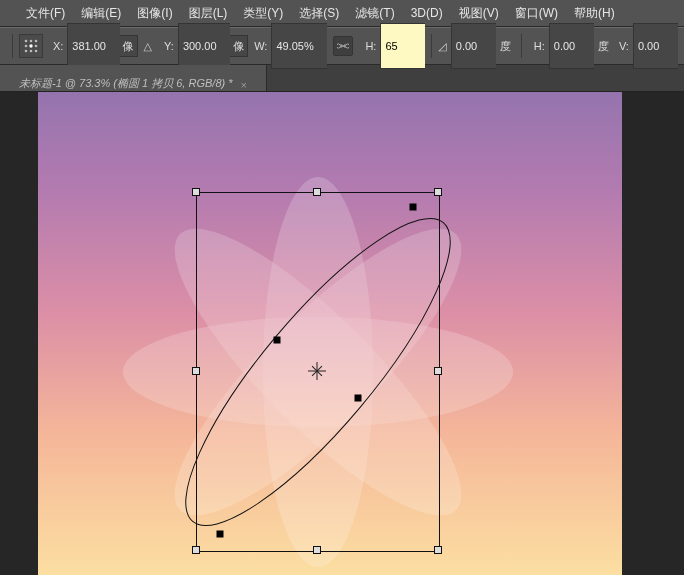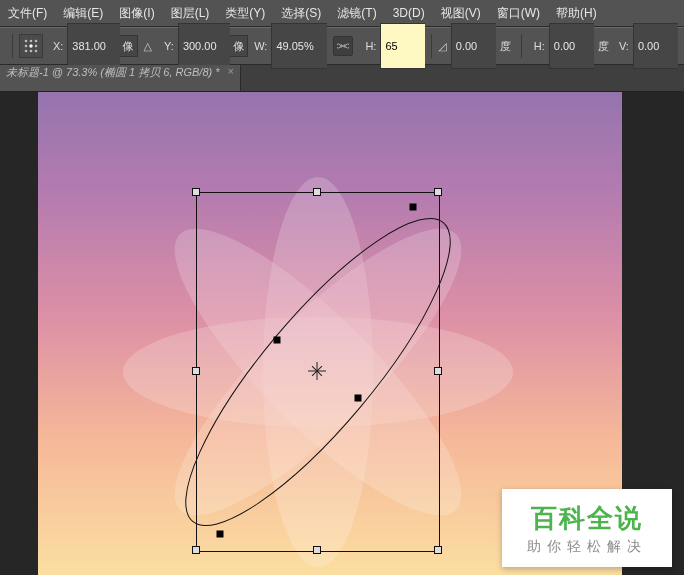--- a/index.html
+++ b/index.html
@@ -1,28 +1,28 @@
 <!DOCTYPE html>
 <html><head>
 <meta charset="utf-8">
 <style>
   html,body{margin:0;padding:0;width:684px;height:575px;background:#535353;font-family:"Microsoft YaHei",Arial,sans-serif;font-size:12px;color:#e6e6e6;overflow:hidden}
-  .menubar{display:flex;align-items:center;height:26px;background:#535353;border-bottom:1px solid #2a2a2a;padding:0 0}
+  .menubar{display:flex;align-items:center;height:26px;background:#535353;border-bottom:1px solid #2a2a2a;padding:0 18px}
   .menubar .mi{padding:0 8px;height:26px;line-height:26px;cursor:default;color:#e6e6e6;font-size:12px}
   .optbar{display:flex;align-items:center;height:36px;border-top:1px solid #6a6a6a;border-bottom:1px solid #2a2a2a;background:#535353;padding:0 6px;font-size:11px;color:#ddd}
   .optbar .seg{display:flex;align-items:center;height:100%}
   .vsep{width:1px;height:24px;background:#3a3a3a;margin:0 6px}
   .obtn{width:22px;height:22px;border:1px solid #3a3a3a;background:#4b4b4b;margin-right:4px;display:flex;align-items:center;justify-content:center;color:#ccc}
   .lbl{margin:0 4px 0 6px;color:#ddd}
   .txt{height:20px;line-height:20px;background:#464646;border:1px solid #343434;border-right:0;color:#e6e6e6;padding:12px 4px;width:48px;font-size:11px}
   .txt.active{background:#fef9c3;color:#000}
   .unit{height:20px;line-height:20px;background:#464646;border:1px solid #343434;border-left:0;padding:0 3px;color:#ddd;font-size:11px}
   .link{width:20px;height:18px;border:1px solid #343434;background:#3f3f3f;margin:0 6px;display:flex;align-items:center;justify-content:center;color:#aaa;border-radius:2px}
   .tabbar{height:26px;background:#3f3f3f;display:flex;align-items:stretch;border-bottom:1px solid #222}
-  .tab{display:flex;align-items:flex-start;padding:0 6px;background:#535353;border-right:1px solid #2a2a2a;color:#bfbfbf;font-size:11px;font-style:italic;cursor:default}
+  .tab{display:flex;align-items:flex-end;padding:0 19px;background:#535353;border-right:1px solid #2a2a2a;color:#bfbfbf;font-size:11px;font-style:italic;cursor:default}
   .tab .close{margin-left:8px;color:#9a9a9a;font-style:normal}
   .canvas-wrap{position:relative;width:684px;height:487px;background:#262626}
   .canvas{position:absolute;left:38px;top:0;width:584px;height:492px;background:linear-gradient(180deg,#9574ae 0%, #b37bb0 20%, #dc8fa6 45%, #f5b799 70%, #fce1a2 100%)}
   .petals{position:absolute;left:0;top:0;width:100%;height:100%;pointer-events:none;opacity:0.5}
   .tbox{position:absolute;border:1px solid #111}
   .handle{position:absolute;width:8px;height:8px;background:#ddd;border:1px solid #111;box-sizing:border-box;transform:translate(-50%,-50%)}
   .center-mark{position:absolute;width:18px;height:18px;transform:translate(-50%,-50%);color:#222}
   .center-mark:before,.center-mark:after{content:"";position:absolute;background:#222}
   .center-mark:before{left:50%;top:0;width:1px;height:100%;transform:translateX(-50%)}
   .center-mark:after{top:50%;left:0;height:1px;width:100%;transform:translateY(-50%)}
@@ -155,17 +155,13 @@
     <div class="anchor" style="left:375px;top:115px"></div>
     <div class="anchor" style="left:239px;top:248px"></div>
     <div class="anchor" style="left:320px;top:306px"></div>
     <div class="anchor" style="left:182px;top:442px"></div>
 
     <div class="center-mark" style="left:279px;top:279px">
         <span class="dia"></span>
       </div>
   </div>
 
-  <div class="watermark">
-    <div class="wm-title">百科全说</div>
-    <div class="wm-sub">助你轻松解决</div>
-  </div>
 </div>
 
 </body></html>

